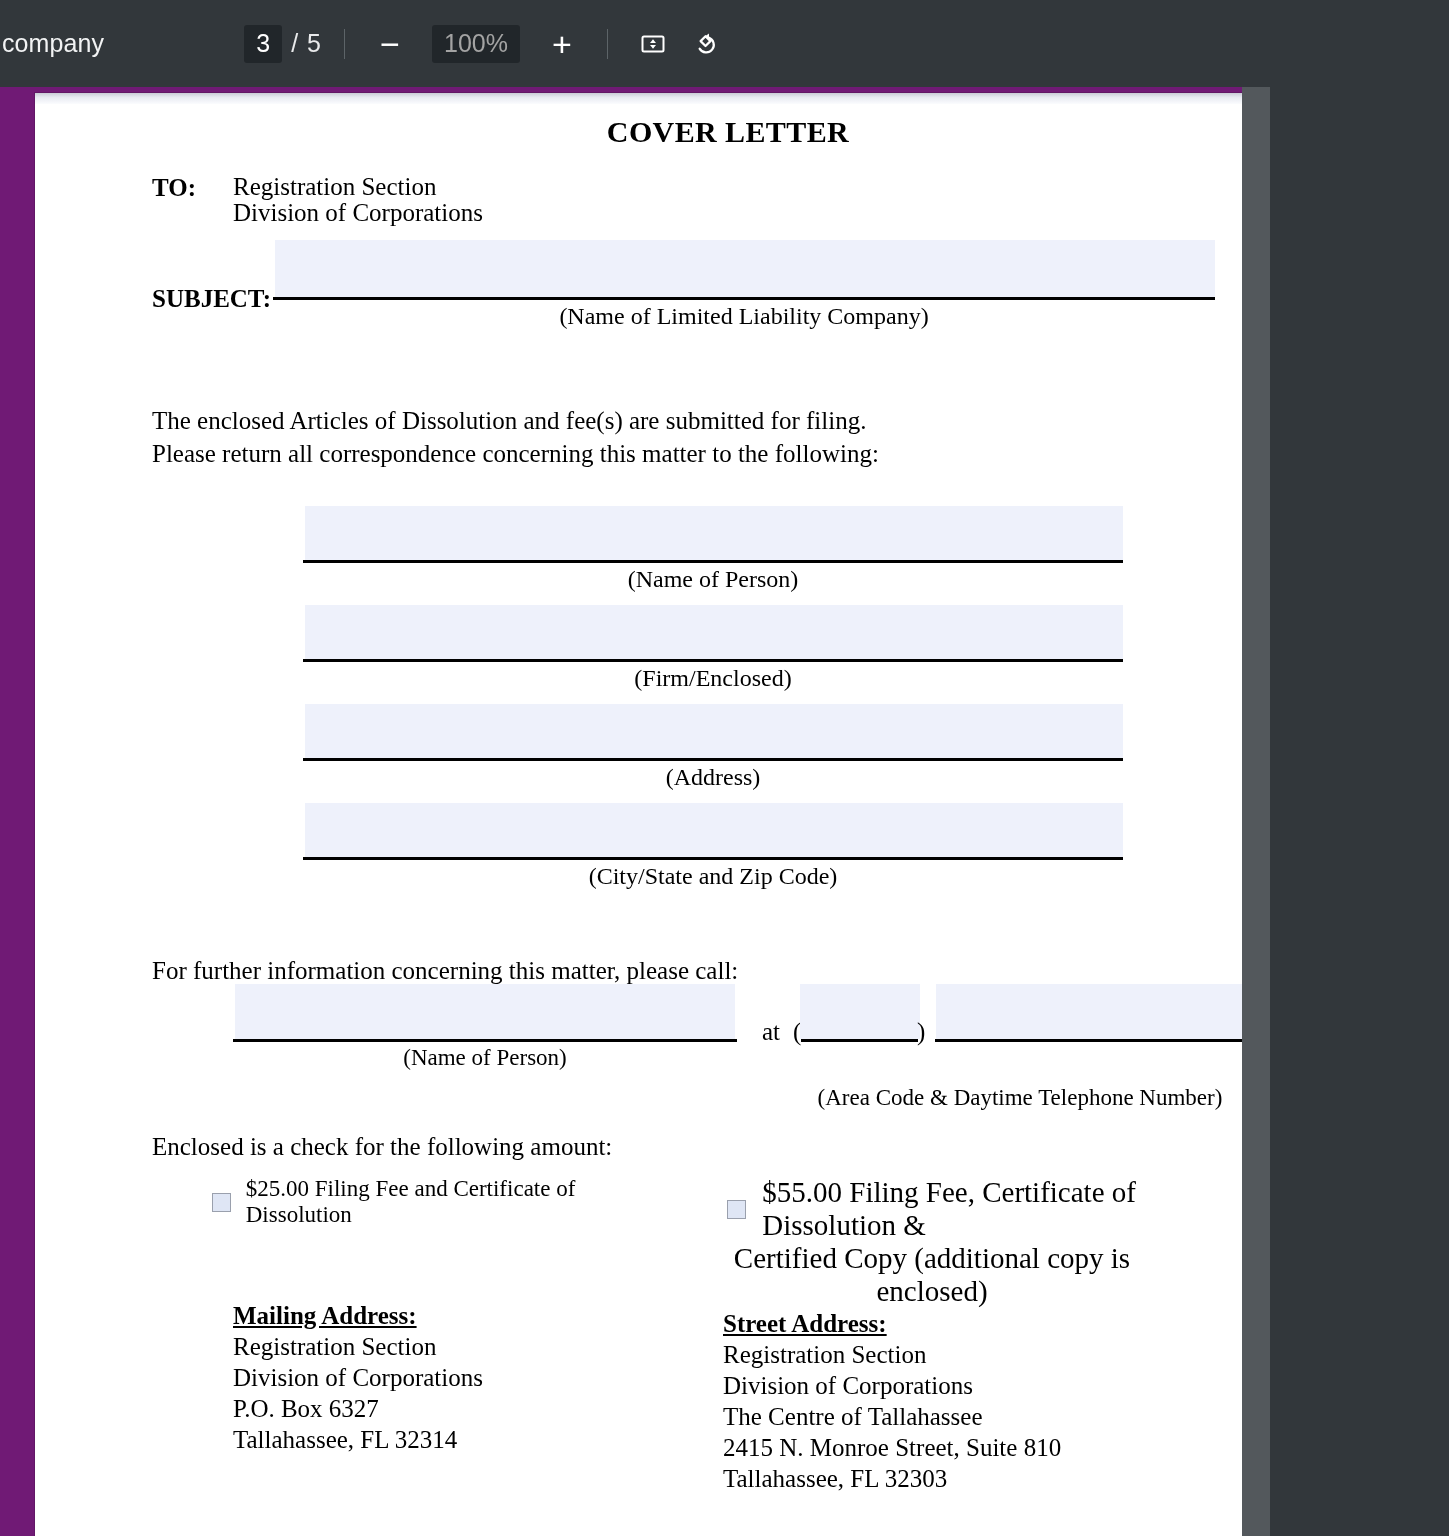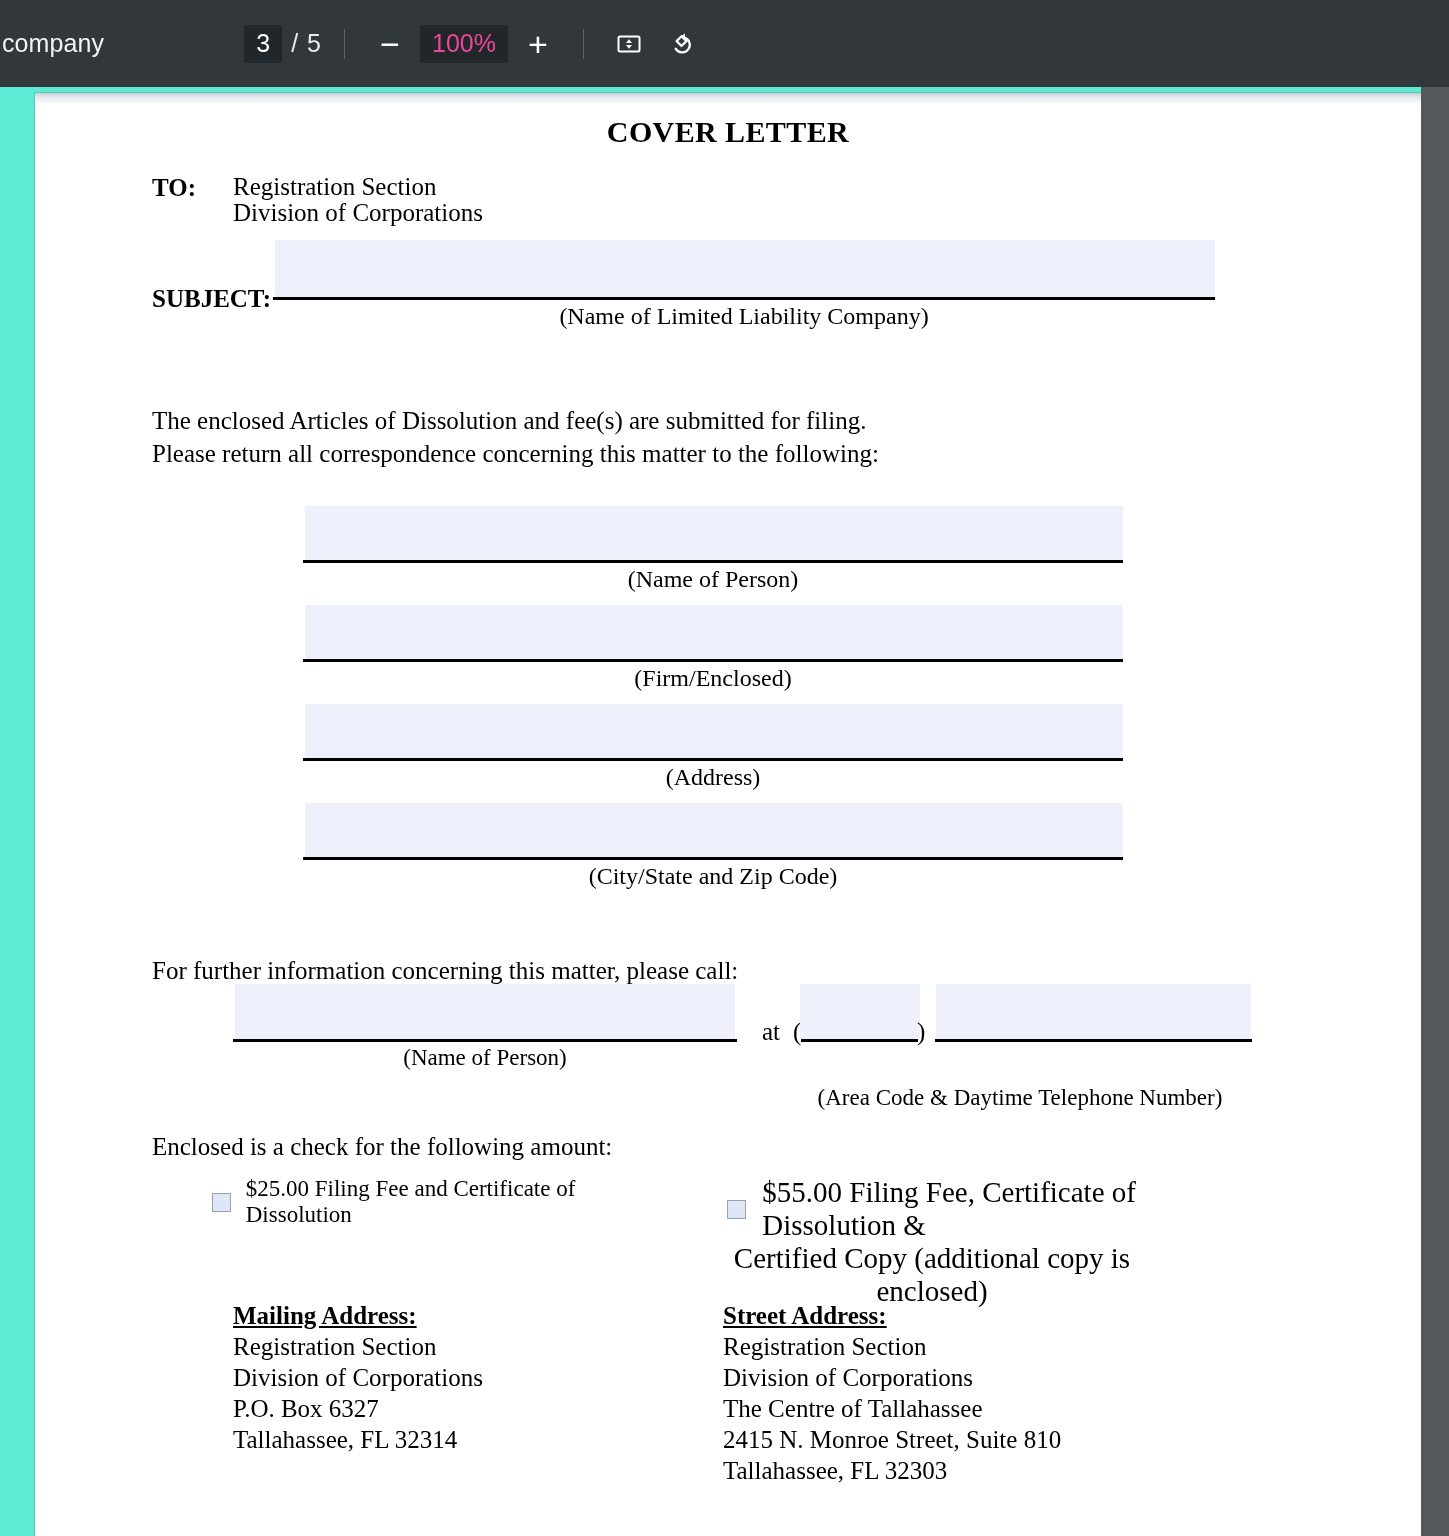--- a/index.html
+++ b/index.html
@@ -94,39 +94,39 @@
   }
 
   #zoom-group {
     display: flex;
     align-items: center;
     gap: 2px;
   }
 
   #zoom-value {
     background: #21262a;
-    color: #ec4899;
+    color: #a3a3a3;
     font-size: 25px;
     height: 38px;
     display: flex;
     align-items: center;
     justify-content: center;
     border-radius: 3px;
     padding: 0 12px;
-    margin: 0 6px;
+    margin: 0 18px;
     text-align: right;
   }
 
   
   #viewer {
     position: absolute;
     top: 87px; left: 0;
-    width: 1449px;
+    width: 1270px;
     height: 1449px;
-    background: #5eead4;
+    background: #701a75;
     overflow: hidden;
   }
 
   #page {
     position: absolute;
     top: 6px;
     left: 35px;
     width: 1386px;
     height: 1445px;
     background: #ffffff;
@@ -265,21 +265,21 @@
   #fee-row { top: 1083px; left: 0; width: 1386px; }
   #fee-left  { position:absolute; left: 177px; top: 0; width: 460px; font-size: 23px; }
   #fee-right { position:absolute; left: 692px; top: 0; width: 460px; font-size: 29px; }
   .fee-text { display:inline-block; vertical-align: middle; margin-left: 9px; width: 410px; }
   .fee-line2 { display:block; text-align: center; margin-left: 0; }
 
   
   #addr-block { top: 1207px; left: 0; width: 1386px; }
   .addr-col { position: absolute; top: 0; font-size: 25px; line-height: 31px; }
   #addr-mail   { left: 198px; }
-  #addr-street { left: 688px; }
+  #addr-street { left: 688px; margin-top: 8px; }
   .addr-head { font-weight: bold; text-decoration: underline; }
 
   
   #right-gutter {
     position: absolute;
     top: 0; right: 0;
     width: 28px; height: 100%;
     background: #53585c;
   }
 </style>

